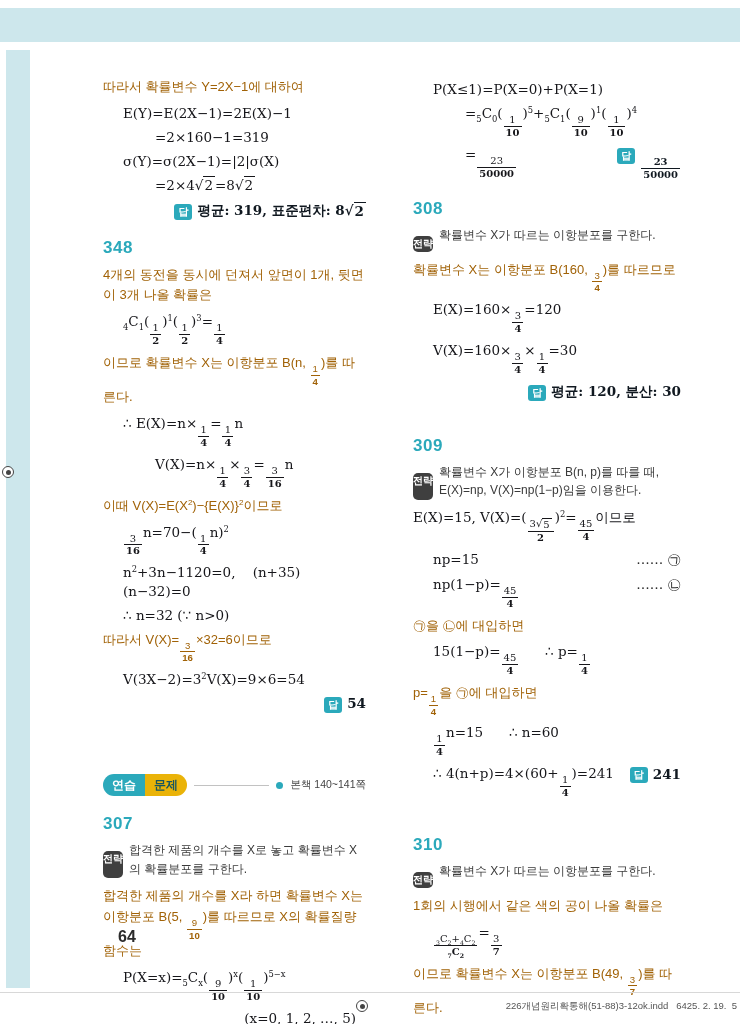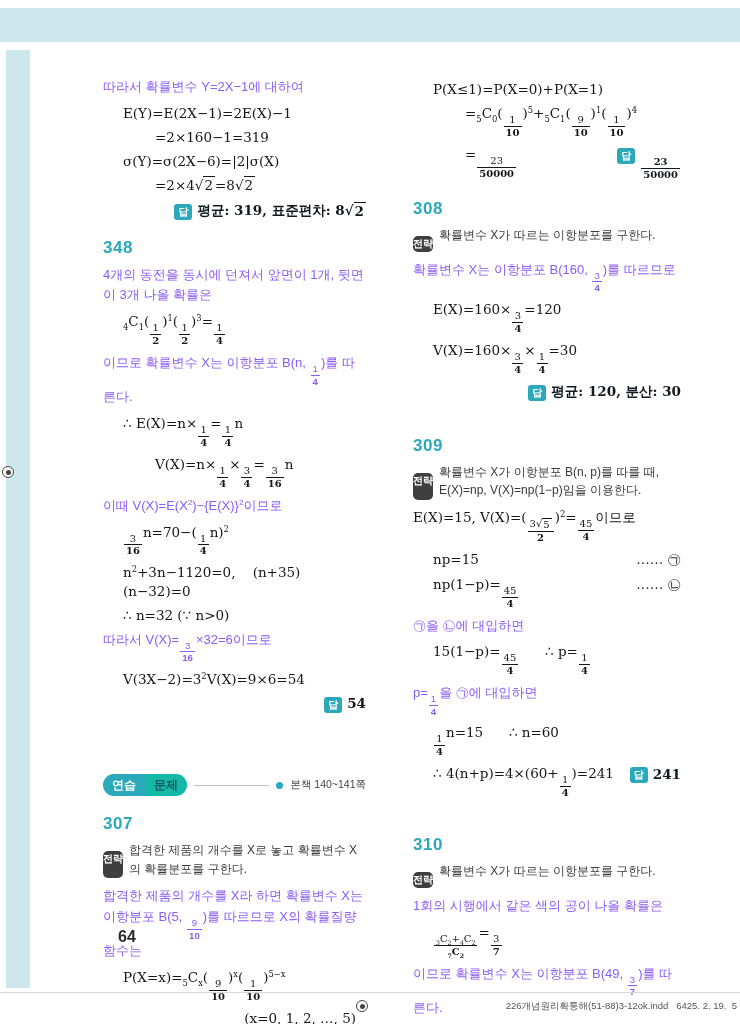--- a/index.html
+++ b/index.html
@@ -17,21 +17,21 @@
   .regmark{position:absolute;width:12px;height:12px;border:1px solid #444;border-radius:50%;
            display:flex;align-items:center;justify-content:center;background:#fff;}
   .regmark::after{content:"";width:5px;height:5px;background:#444;border-radius:50%;}
   .rm-left{left:2px;top:466px;}
   .rm-bottom{left:356px;bottom:12px;}
 
   .col{position:absolute;top:74px;}
   .col-left{left:103px;width:263px;}
   .col-right{left:413px;width:268px;}
 
-  .para{font-size:13px;line-height:1.6;color:#8b5cf6;margin:3px 0;white-space:pre-wrap;}
+  .para{font-size:13px;line-height:1.6;color:#a16207;margin:3px 0;white-space:pre-wrap;}
   .math{font-family:"DejaVu Serif","Liberation Serif",serif;font-size:13.5px;color:#16161a;
         margin:6px 0;display:flex;align-items:baseline;line-height:1.35;}
   .math.spread{justify-content:space-between;}
   .math.m-right{justify-content:flex-end;padding-right:10px;}
   .math-text{white-space:pre-wrap;}
   .ref-tag{font-family:"DejaVu Serif","Liberation Serif",serif;color:#2a2a2a;white-space:pre;}
 
   .prob-num{font-size:17px;font-weight:bold;color:var(--accent);margin:18px 0 7px;letter-spacing:.5px;}
 
   .ans-row{display:flex;justify-content:flex-end;margin:7px 0 3px;}
@@ -43,21 +43,21 @@
   .strat{display:flex;gap:6px;margin:2px 0 8px;}
   .strat-badge{background:var(--badge);color:#fff;font:bold 10px/1 "Liberation Sans",sans-serif;
                padding:3px 0;border-radius:5px;flex:none;margin-top:10px;}
   .strat-text{font-size:12px;color:#3a3a3a;line-height:1.55;white-space:pre-wrap;}
 
   .gap{width:100%;}
 
   .practice{display:flex;align-items:center;gap:7px;margin:8px 0 4px;}
   .pill{display:inline-flex;border-radius:11px;overflow:hidden;font:bold 12px/1 "Liberation Sans",sans-serif;flex:none;}
   .pill .seg1{background:var(--accent);color:#fff;padding:5px 9px;}
-  .pill .seg2{background:#14b8a6;color:#175560;padding:5px 9px;}
+  .pill .seg2{background:#eab308;color:#175560;padding:5px 9px;}
   .prac-line{flex:1;border-top:1px solid #c2c2c2;height:0;}
   .prac-dot{width:7px;height:7px;border-radius:50%;background:var(--accent);flex:none;}
   .prac-ref{font-size:10.5px;color:#444;flex:none;}
 
   
   .frac{display:inline-flex;flex-direction:column;vertical-align:-0.5em;text-align:center;
         font-size:0.74em;line-height:1.2;margin:0 1px;}
   .frac .num{border-bottom:1px solid currentColor;padding:0 2px;}
   .frac .den{padding:0 2px;font-weight:bold;}
   sup,sub{font-size:0.62em;line-height:0;}
@@ -83,21 +83,21 @@
 
   <div class="col col-left">
       <div class="para">따라서 확률변수 Y=2X−1에 대하여</div>
       <div class="math">
         <span class="math-text" style="padding-left: 20px;">E(Y)=E(2X−1)=2E(X)−1</span>
       </div>
       <div class="math">
         <span class="math-text" style="padding-left: 52px;">=2×160−1=319</span>
       </div>
       <div class="math">
-        <span class="math-text" style="padding-left: 20px;">σ(Y)=σ(2X−6)=|2|σ(X)</span>
+        <span class="math-text" style="padding-left: 20px;">σ(Y)=σ(2X−1)=|2|σ(X)</span>
       </div>
       <div class="math">
         <span class="math-text" style="padding-left: 52px;">=2×4<span class="rad">√<span class="rad-body">2</span></span>=8<span class="rad">√<span class="rad-body">2</span></span></span>
       </div>
       <div class="ans-row">
         <span class="ans-chip">
           <span class="ans-badge">답</span>
           <span class="ans-text">평균: 319, 표준편차: 8<span class="rad">√<span class="rad-body">2</span></span></span>
         </span>
       </div>

